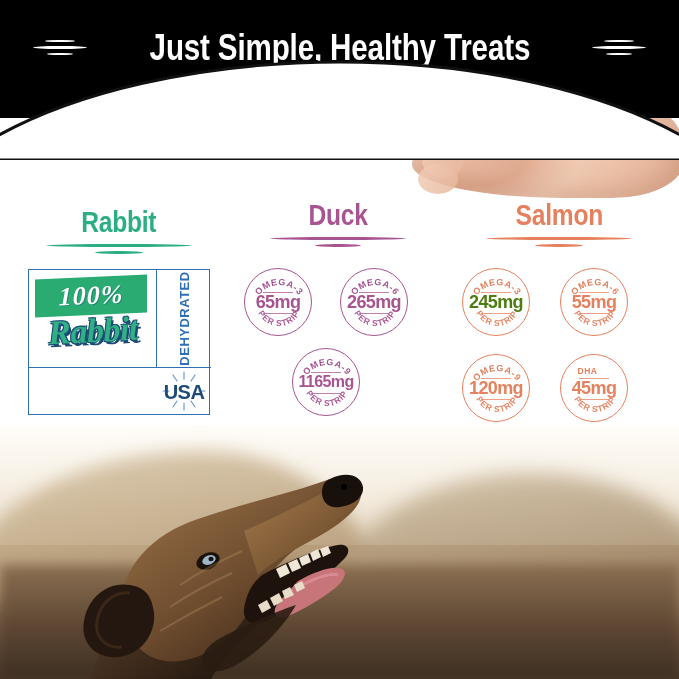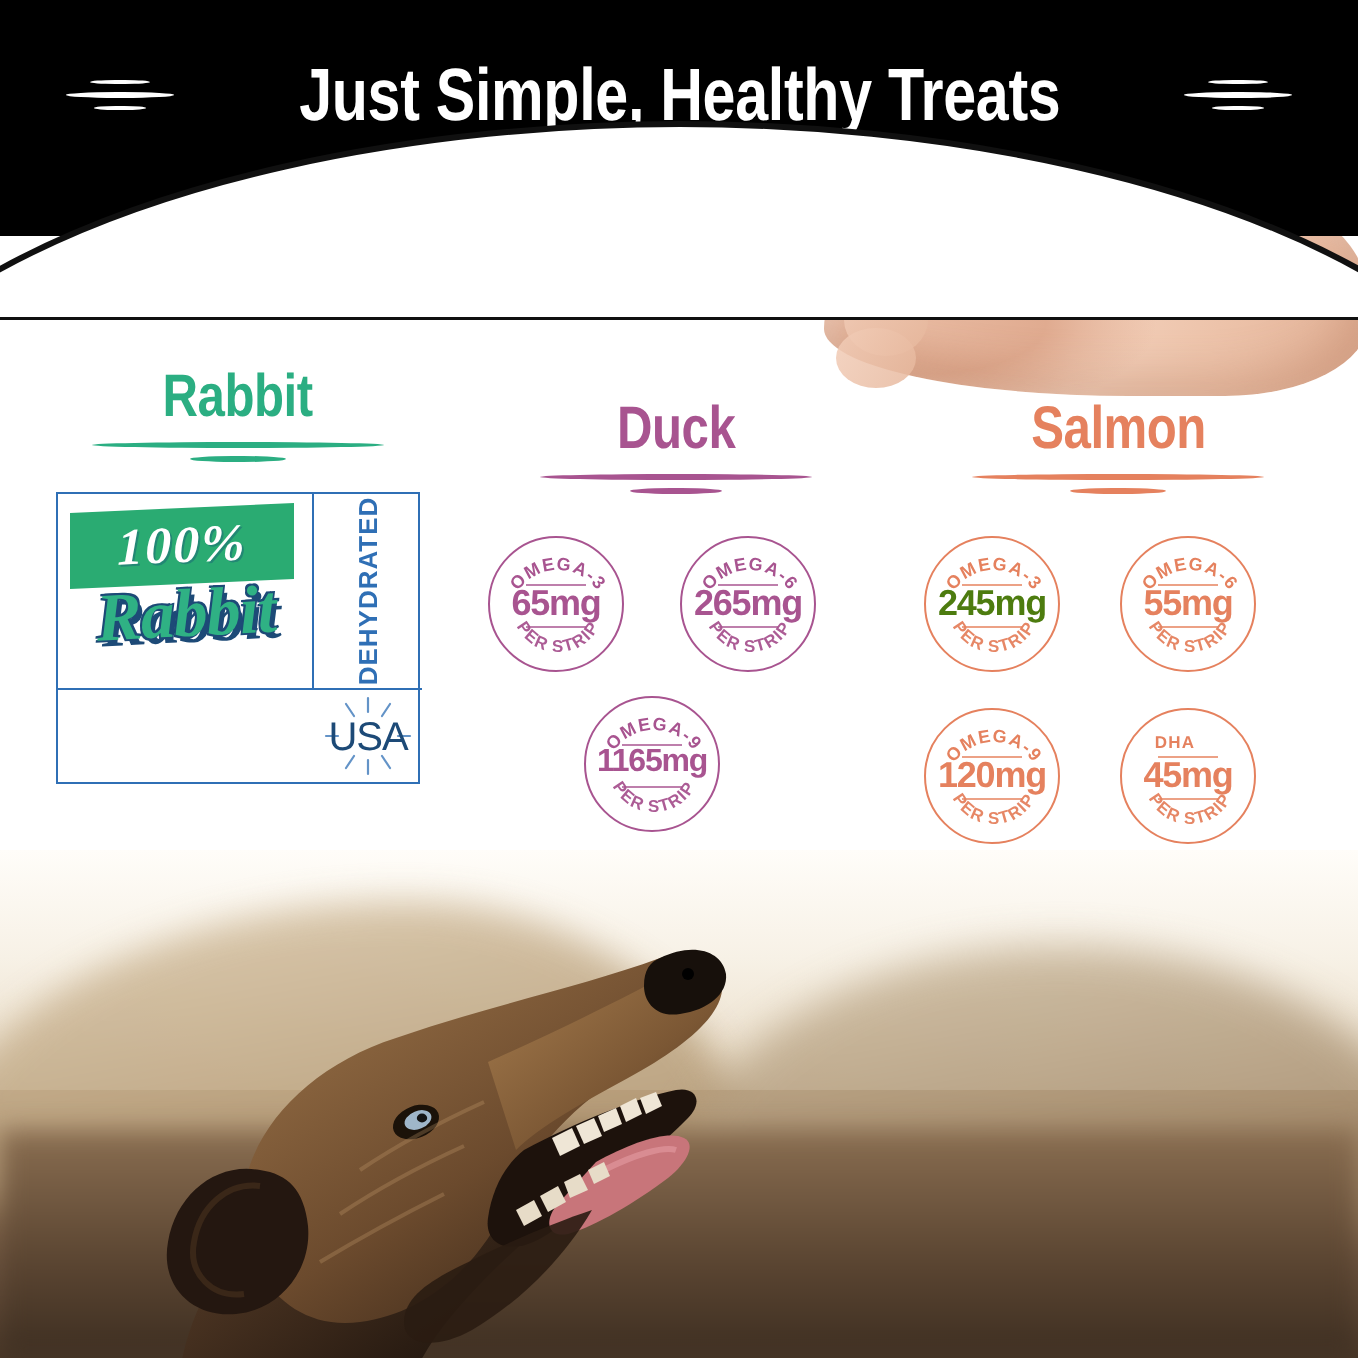--- a/index.html
+++ b/index.html
@@ -88,21 +88,21 @@
   }
   .title-rule { position:relative; height:14px; margin-top:6px; }
   .title-rule i { position:absolute; left:50%; transform:translateX(-50%); display:block; border-radius:50%; }
   .title-rule i.r1 { top:1px; height:3px; }
   .title-rule i.r2 { top:8px; height:3.4px; }
 
   .col { position:absolute; text-align:center; }
   .col-head { display:flex; flex-direction:column; align-items:center; }
 
   
-  #col-rabbit { left:14px; top:184px; width:210px; }
+  #col-rabbit { left:14px; top:207px; width:210px; }
   #col-duck   { left:240px; top:200px; width:196px; }
   #col-salmon { left:448px; top:200px; width:222px; }
 
   
   .badge-grid { position:relative; margin-top:12px; }
   .badge {
     position:absolute; width:68px; height:68px; border-radius:50%;
     border:1.6px solid currentColor;
   }
   .badge .arc { position:absolute; left:0; top:0; width:68px; height:68px; }
@@ -162,21 +162,21 @@
     transform:scaleX(1.02);
   }
   .rb-hum .l2 {
     font-family:"Liberation Sans Narrow","Liberation Sans",sans-serif;
     font-weight:700; font-size:22px; color:#2f6fb5; line-height:1; letter-spacing:-0.2px;
   }
   .rb-usa { position:absolute; left:128px; top:98px; width:54px; height:46px; }
   .rb-usa .usa-txt {
     position:absolute; left:0; right:0; top:13px; text-align:center;
     font-family:"Liberation Sans Narrow","Liberation Sans",sans-serif;
-    font-weight:400; font-size:20px; color:#1d4a77; letter-spacing:-0.5px;
+    font-weight:700; font-size:20px; color:#1d4a77; letter-spacing:-0.5px;
   }
   .rb-usa .burst { position:absolute; left:0; top:0; width:54px; height:46px; }
 
   
   .photo {
     position:absolute; left:0; top:425px; width:679px; height:254px; overflow:hidden; z-index:2;
     background:
       linear-gradient(180deg, #fdfbf7 0%, #f3ece1 8%, #ddcdb6 22%, #c3a886 42%, #9a7c5c 62%, #6d5440 82%, #4a3828 100%);
   }
   .photo .sky {

